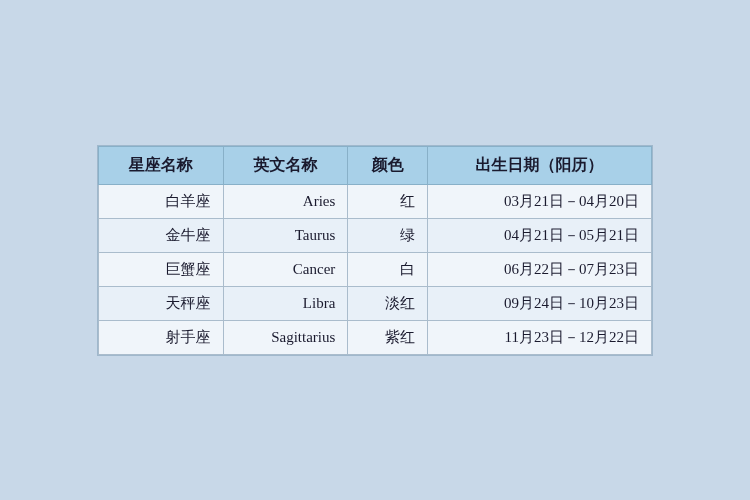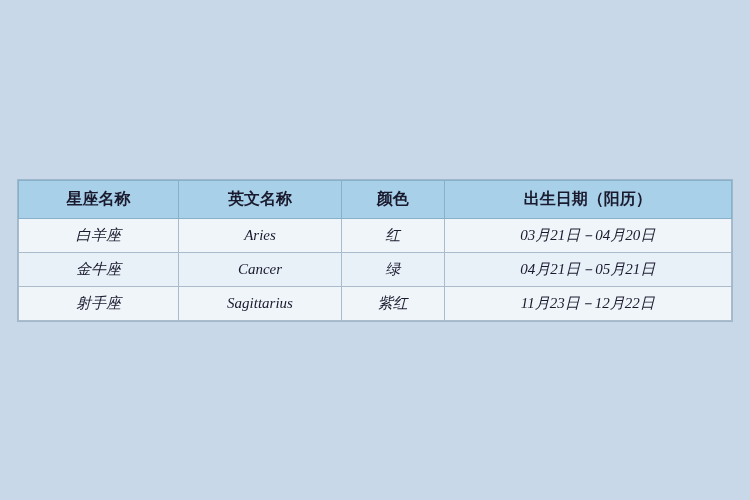--- a/index.html
+++ b/index.html
@@ -8,43 +8,42 @@
       height: 500px;
       background-color: #c8d8e8;
       display: flex;
       align-items: center;
       justify-content: center;
       font-family: 'SimSun', 'STSong', serif;
     }
     .table-container {
       background-color: #e8f0f8;
       border: 1px solid #a0b8cc;
-      width: 716px;
+      width: 556px;
     }
     table {
       width: 100%;
       border-collapse: collapse;
     }
     th {
       background-color: #a8d0e8;
       border: 1px solid #88b0c8;
       padding: 8px 12px;
       text-align: center;
       font-size: 16px;
       font-weight: bold;
       color: #1a1a2e;
     }
     td {
       border: 1px solid #aabccc;
       padding: 7px 12px;
-      text-align: center;
+      text-align: right;
       font-size: 15px;
       color: #1a1a2e;
       background-color: #f0f5fa;
-      font-style: italic;
     }
     tr:nth-child(even) td {
       background-color: #e8f0f8;
     }
   </style>
 </head>
 <body>
 
 <div class="table-container">
   <table>
@@ -58,23 +57,35 @@
     </thead>
     <tbody id="table-body">
     <tr>
           <td>白羊座</td>
           <td>Aries</td>
           <td>红</td>
           <td>03月21日－04月20日</td>
         </tr>
         <tr>
           <td>金牛座</td>
-          <td>Cancer</td>
+          <td>Taurus</td>
           <td>绿</td>
           <td>04月21日－05月21日</td>
+        </tr>
+        <tr>
+          <td>巨蟹座</td>
+          <td>Cancer</td>
+          <td>白</td>
+          <td>06月22日－07月23日</td>
+        </tr>
+        <tr>
+          <td>天秤座</td>
+          <td>Libra</td>
+          <td>淡红</td>
+          <td>09月24日－10月23日</td>
         </tr>
         <tr>
           <td>射手座</td>
           <td>Sagittarius</td>
           <td>紫红</td>
           <td>11月23日－12月22日</td>
         </tr>
       </tbody>
   </table>
 </div>

